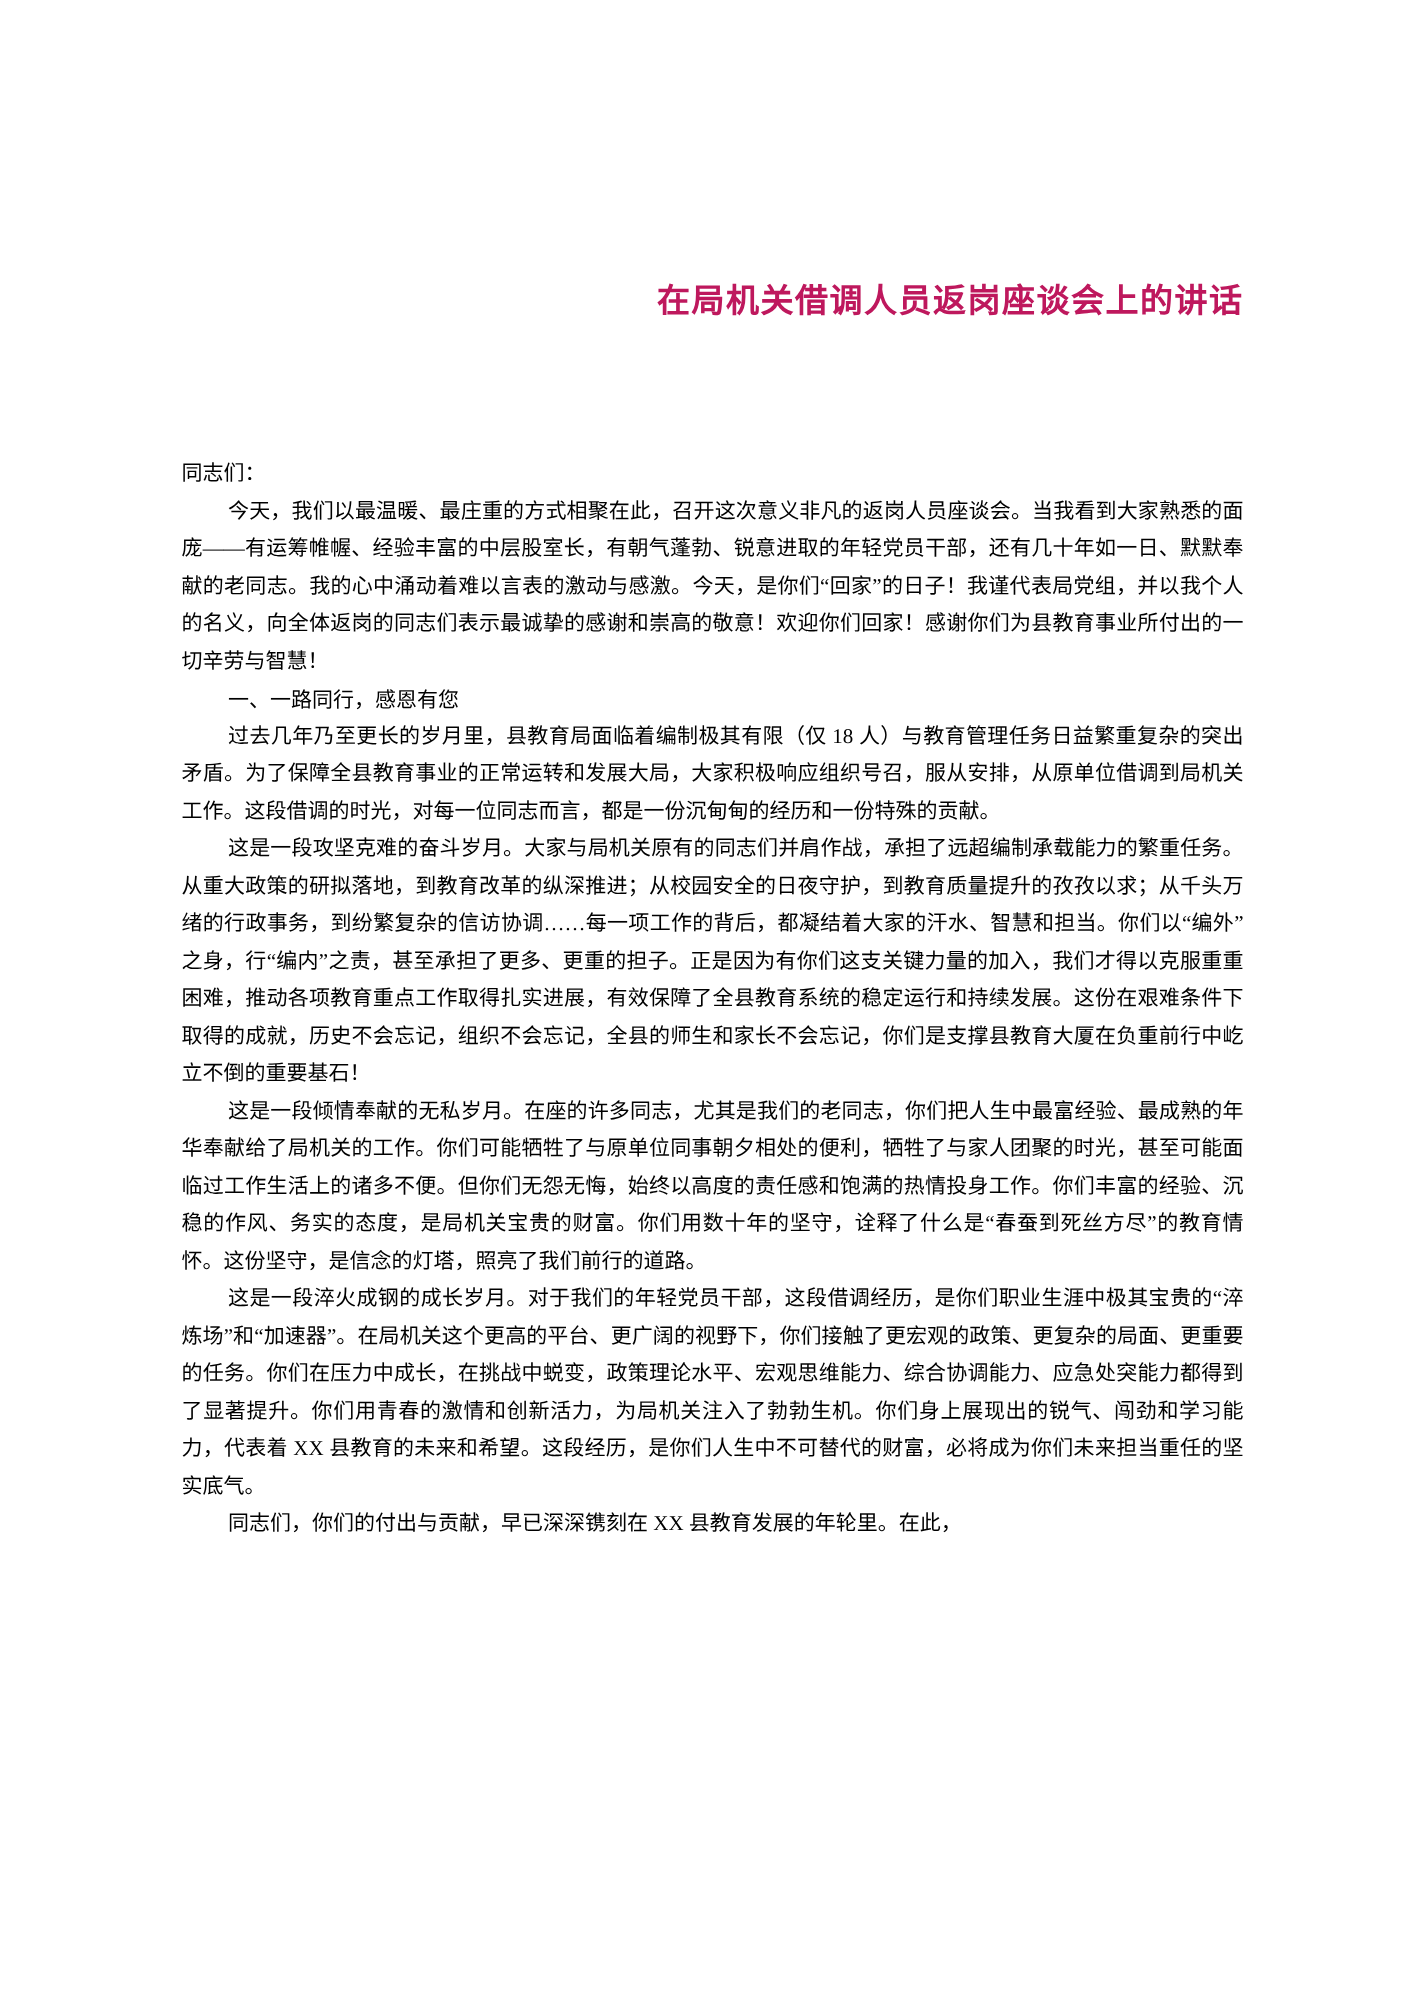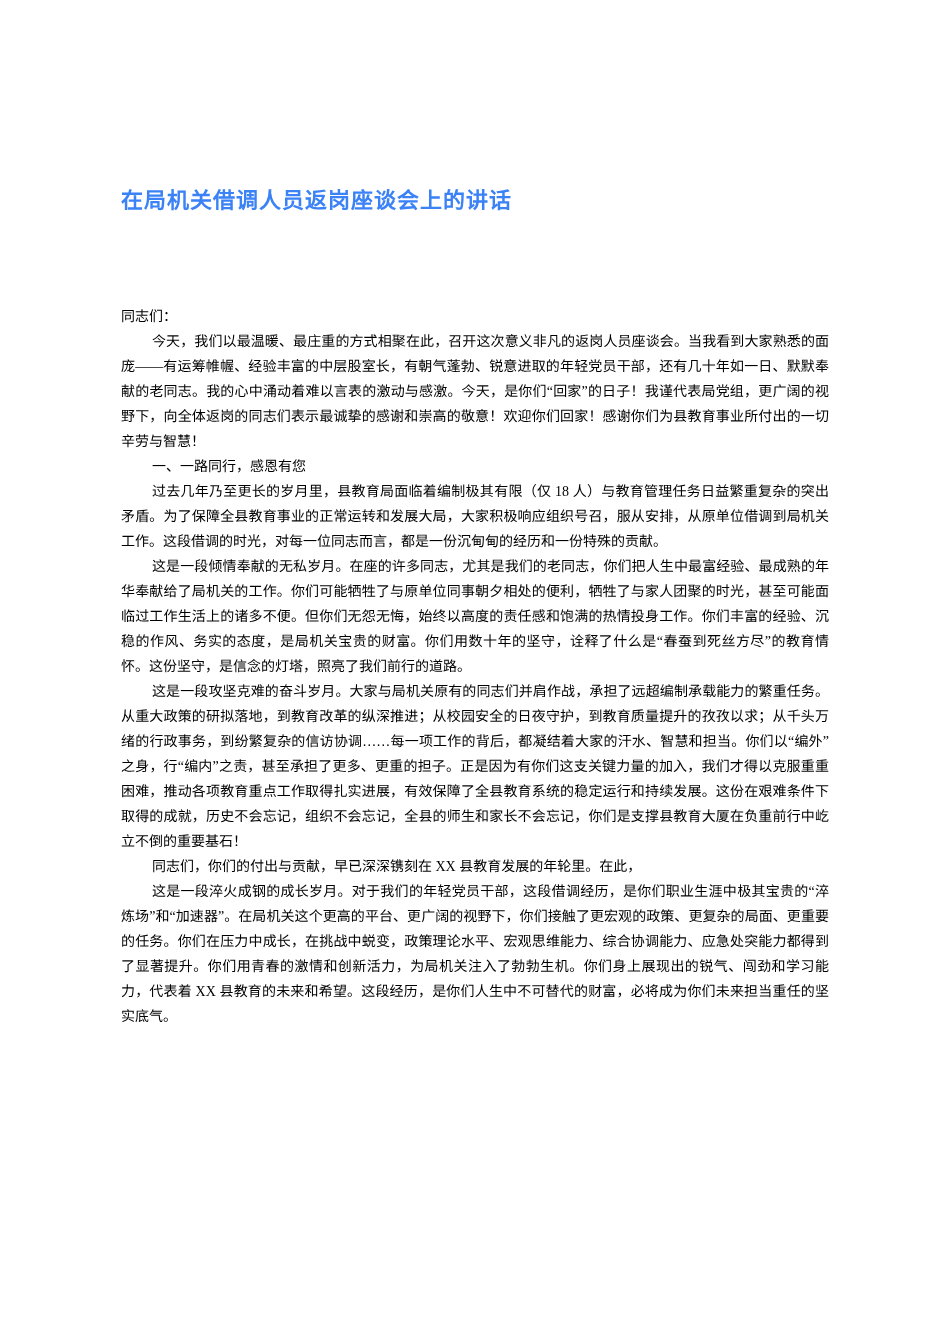--- a/index.html
+++ b/index.html
@@ -18,22 +18,22 @@
     height: 1344px;
     padding: 186px 121px 0 121px;
     background: #ffffff;
   }
   .doc-title {
     margin: 0;
     font-family: "Liberation Sans", "DejaVu Sans", sans-serif;
     font-weight: bold;
     font-size: 22px;
     line-height: 30px;
-    text-align: left;
-    color: #3b82f6;
+    text-align: right;
+    color: #be185d;
     letter-spacing: 1px;
   }
   .body-text {
     margin-top: 88px;
     font-family: "Liberation Serif", "DejaVu Serif", serif;
     font-size: 14px;
     line-height: 25px;
     color: #000000;
     text-align: justify;
   }
@@ -55,27 +55,27 @@
 </style>
 </head>
 <body>
 
 <div class="page">
   <h1 class="doc-title">在局机关借调人员返岗座谈会上的讲话</h1>
 
   <div class="body-text">
     <p class="salutation">同志们：</p>
 
-    <p class="para">今天，我们以最温暖、最庄重的方式相聚在此，召开这次意义非凡的返岗人员座谈会。当我看到大家熟悉的面庞——有运筹帷幄、经验丰富的中层股室长，有朝气蓬勃、锐意进取的年轻党员干部，还有几十年如一日、默默奉献的老同志。我的心中涌动着难以言表的激动与感激。今天，是你们“回家”的日子！我谨代表局党组，更广阔的视野下，向全体返岗的同志们表示最诚挚的感谢和崇高的敬意！欢迎你们回家！感谢你们为县教育事业所付出的一切辛劳与智慧！</p>
+    <p class="para">今天，我们以最温暖、最庄重的方式相聚在此，召开这次意义非凡的返岗人员座谈会。当我看到大家熟悉的面庞——有运筹帷幄、经验丰富的中层股室长，有朝气蓬勃、锐意进取的年轻党员干部，还有几十年如一日、默默奉献的老同志。我的心中涌动着难以言表的激动与感激。今天，是你们“回家”的日子！我谨代表局党组，并以我个人的名义，向全体返岗的同志们表示最诚挚的感谢和崇高的敬意！欢迎你们回家！感谢你们为县教育事业所付出的一切辛劳与智慧！</p>
 
     <p class="section-heading">一、一路同行，感恩有您</p>
 
     <p class="para">过去几年乃至更长的岁月里，县教育局面临着编制极其有限（仅 18 人）与教育管理任务日益繁重复杂的突出矛盾。为了保障全县教育事业的正常运转和发展大局，大家积极响应组织号召，服从安排，从原单位借调到局机关工作。这段借调的时光，对每一位同志而言，都是一份沉甸甸的经历和一份特殊的贡献。</p>
 
+    <p class="para">这是一段攻坚克难的奋斗岁月。大家与局机关原有的同志们并肩作战，承担了远超编制承载能力的繁重任务。从重大政策的研拟落地，到教育改革的纵深推进；从校园安全的日夜守护，到教育质量提升的孜孜以求；从千头万绪的行政事务，到纷繁复杂的信访协调……每一项工作的背后，都凝结着大家的汗水、智慧和担当。你们以“编外”之身，行“编内”之责，甚至承担了更多、更重的担子。正是因为有你们这支关键力量的加入，我们才得以克服重重困难，推动各项教育重点工作取得扎实进展，有效保障了全县教育系统的稳定运行和持续发展。这份在艰难条件下取得的成就，历史不会忘记，组织不会忘记，全县的师生和家长不会忘记，你们是支撑县教育大厦在负重前行中屹立不倒的重要基石！</p>
+
     <p class="para">这是一段倾情奉献的无私岁月。在座的许多同志，尤其是我们的老同志，你们把人生中最富经验、最成熟的年华奉献给了局机关的工作。你们可能牺牲了与原单位同事朝夕相处的便利，牺牲了与家人团聚的时光，甚至可能面临过工作生活上的诸多不便。但你们无怨无悔，始终以高度的责任感和饱满的热情投身工作。你们丰富的经验、沉稳的作风、务实的态度，是局机关宝贵的财富。你们用数十年的坚守，诠释了什么是“春蚕到死丝方尽”的教育情怀。这份坚守，是信念的灯塔，照亮了我们前行的道路。</p>
 
-    <p class="para">这是一段攻坚克难的奋斗岁月。大家与局机关原有的同志们并肩作战，承担了远超编制承载能力的繁重任务。从重大政策的研拟落地，到教育改革的纵深推进；从校园安全的日夜守护，到教育质量提升的孜孜以求；从千头万绪的行政事务，到纷繁复杂的信访协调……每一项工作的背后，都凝结着大家的汗水、智慧和担当。你们以“编外”之身，行“编内”之责，甚至承担了更多、更重的担子。正是因为有你们这支关键力量的加入，我们才得以克服重重困难，推动各项教育重点工作取得扎实进展，有效保障了全县教育系统的稳定运行和持续发展。这份在艰难条件下取得的成就，历史不会忘记，组织不会忘记，全县的师生和家长不会忘记，你们是支撑县教育大厦在负重前行中屹立不倒的重要基石！</p>
+    <p class="para">这是一段淬火成钢的成长岁月。对于我们的年轻党员干部，这段借调经历，是你们职业生涯中极其宝贵的“淬炼场”和“加速器”。在局机关这个更高的平台、更广阔的视野下，你们接触了更宏观的政策、更复杂的局面、更重要的任务。你们在压力中成长，在挑战中蜕变，政策理论水平、宏观思维能力、综合协调能力、应急处突能力都得到了显著提升。你们用青春的激情和创新活力，为局机关注入了勃勃生机。你们身上展现出的锐气、闯劲和学习能力，代表着 XX 县教育的未来和希望。这段经历，是你们人生中不可替代的财富，必将成为你们未来担当重任的坚实底气。</p>
 
     <p class="para">同志们，你们的付出与贡献，早已深深镌刻在 XX 县教育发展的年轮里。在此，</p>
-
-    <p class="para">这是一段淬火成钢的成长岁月。对于我们的年轻党员干部，这段借调经历，是你们职业生涯中极其宝贵的“淬炼场”和“加速器”。在局机关这个更高的平台、更广阔的视野下，你们接触了更宏观的政策、更复杂的局面、更重要的任务。你们在压力中成长，在挑战中蜕变，政策理论水平、宏观思维能力、综合协调能力、应急处突能力都得到了显著提升。你们用青春的激情和创新活力，为局机关注入了勃勃生机。你们身上展现出的锐气、闯劲和学习能力，代表着 XX 县教育的未来和希望。这段经历，是你们人生中不可替代的财富，必将成为你们未来担当重任的坚实底气。</p>
   </div>
 </div>
 
 </body></html>

